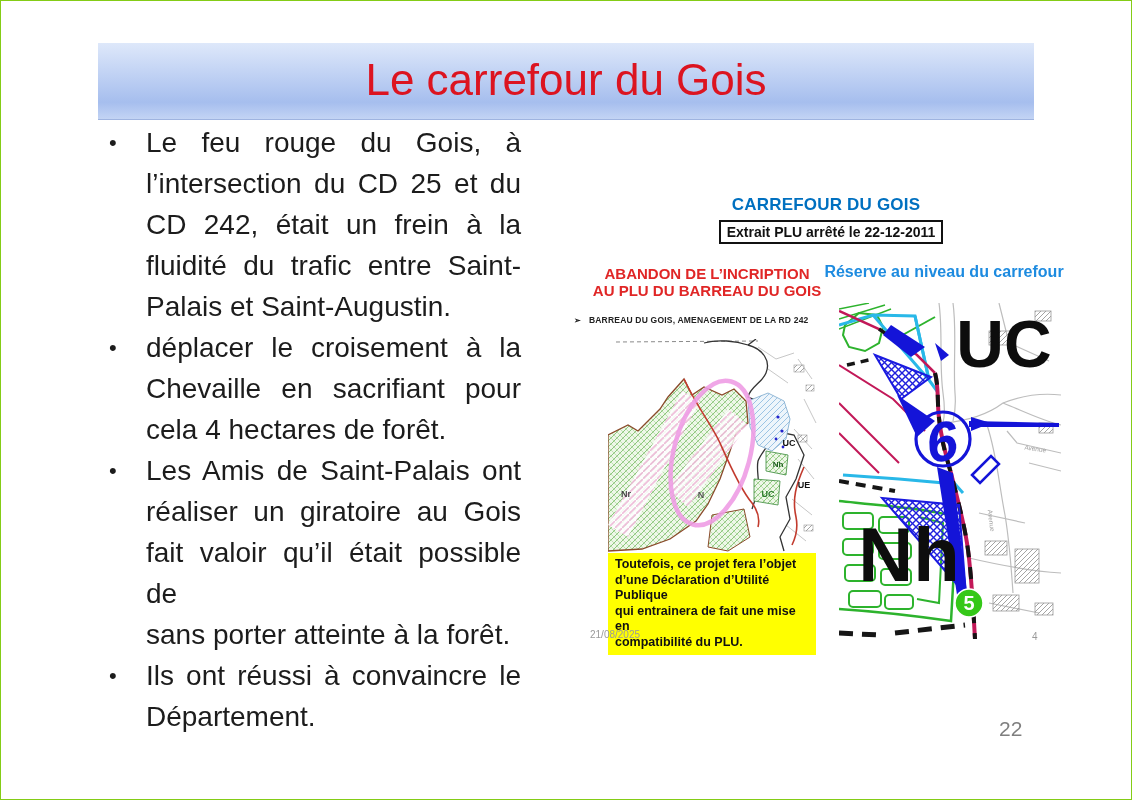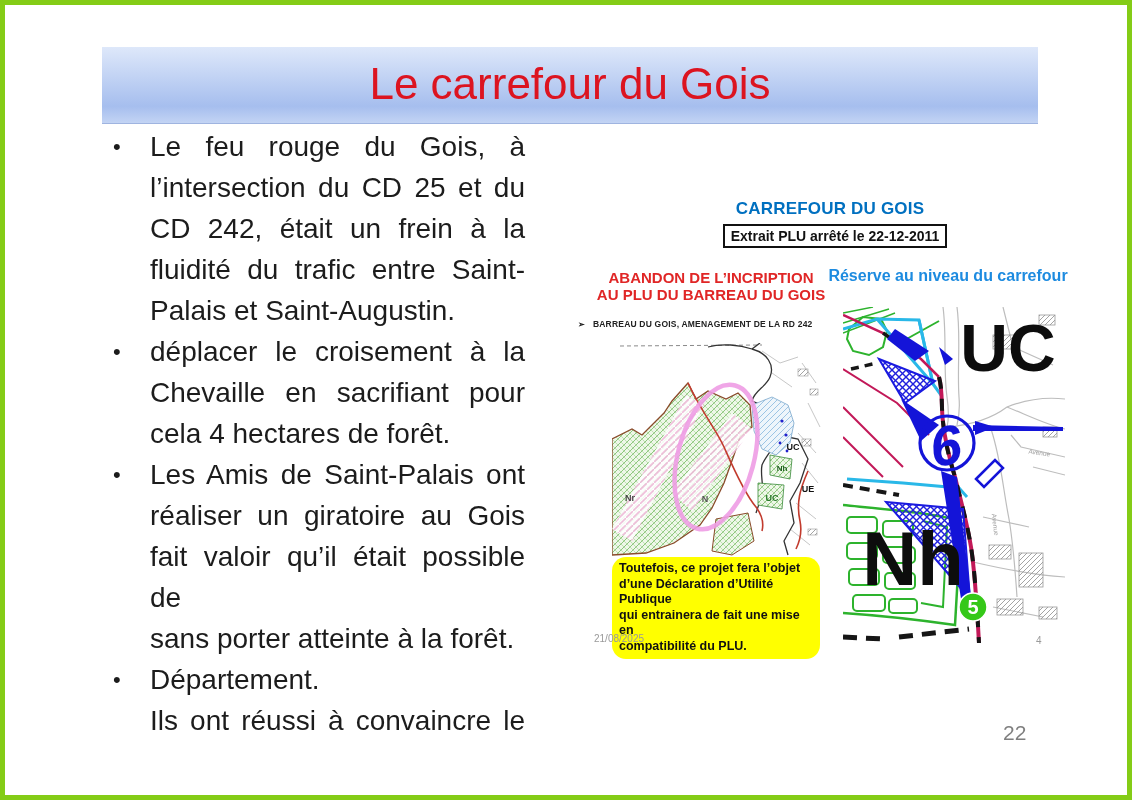--- a/index.html
+++ b/index.html
@@ -1,19 +1,19 @@
 <!DOCTYPE html>
 <html style="--title_red: #DC1420; --banner_gradient_top: #DEE8FA; --banner_gradient_bottom: #A6BEEE; --carrefour_blue: #0070C0; --reserve_blue: #1D8BE0; --abandon_red: #E02626; --note_yellow: #FFFF00; --footer_gray: #9A9A9A; --page_number_gray: #7F7F7F;"><head>
 <meta charset="utf-8">
 <style>
   html,body{margin:0;padding:0;background:#fff;}
   .slide{
     position:relative;width:1132px;height:800px;background:#fff;
     font-family:"Liberation Sans",sans-serif;overflow:hidden;
-    border:5px solid #84cc16;box-sizing:border-box;
+    border:1px solid #84cc16;box-sizing:border-box;
   }
   
   .banner{
     position:absolute;left:97px;top:42px;width:936px;height:76px;
     background:linear-gradient(180deg,var(--banner_gradient_top) 0%,var(--banner_gradient_bottom) 78%,#c3d4f4 100%);
     border-bottom:1px solid #9fb4e0;
   }
   .banner .title{
     width:100%;height:76px;line-height:74px;text-align:center;
     font-size:44px;color:var(--title_red);letter-spacing:0px;font-weight:500;
@@ -34,21 +34,21 @@
   .abandon{position:absolute;left:0;top:86px;width:282px;text-align:center;
     font-size:15px;font-weight:700;color:var(--abandon_red);line-height:17px;}
   .reserve{position:absolute;left:247px;top:84px;width:262px;text-align:center;
     font-size:16px;font-weight:700;color:var(--reserve_blue);}
   .arrowline{position:absolute;left:8px;top:136px;width:260px;font-size:8.5px;
     font-weight:700;color:#222;letter-spacing:.2px;}
   .arrowline .marker{margin-right:8px;font-size:8px;}
   .plu-map{position:absolute;left:42px;top:160px;}
   .reserve-map{position:absolute;left:273px;top:124px;}
   .note{position:absolute;left:42px;top:374px;width:196px;background:var(--note_yellow);
-    padding:4px 5px 5px 7px;font-size:12.5px;font-weight:700;color:#111;line-height:15.5px;border-radius:14px;}
+    padding:4px 5px 5px 7px;font-size:12.5px;font-weight:700;color:#111;line-height:15.5px;}
   .fig-date{position:absolute;left:24px;top:450px;font-size:10px;color:var(--footer_gray);}
   .fig-page{position:absolute;left:466px;top:452px;font-size:10px;color:var(--footer_gray);}
   .slide-page{position:absolute;left:998px;top:716px;font-size:21px;color:var(--page_number_gray);text-align:center;}
   svg text{font-family:"Liberation Sans",sans-serif;}
 </style>
 </head>
 <body>
 
 <div class="slide">
 
@@ -73,22 +73,22 @@
     </div>
     <div class="bullet">
       <span class="dot">•</span>
       <div class="bl j">Les Amis de Saint-Palais ont</div>
       <div class="bl j">réaliser un giratoire au Gois</div>
       <div class="bl j">fait valoir qu’il était possible de</div>
       <div class="bl">sans porter atteinte à la forêt.</div>
     </div>
     <div class="bullet">
       <span class="dot">•</span>
+      <div class="bl j">Ils ont réussi à convaincre le</div>
       <div class="bl">Département.</div>
-      <div class="bl j">Ils ont réussi à convaincre le</div>
     </div>
   </div>
 
   <div class="embed">
     <div class="fig-heading">CARREFOUR DU GOIS</div>
     <div class="fig-box">Extrait PLU arrêté le 22-12-2011</div>
 
     <div class="abandon">
       <div>ABANDON DE L’INCRIPTION</div>
       <div>AU PLU DU BARREAU DU GOIS</div>

